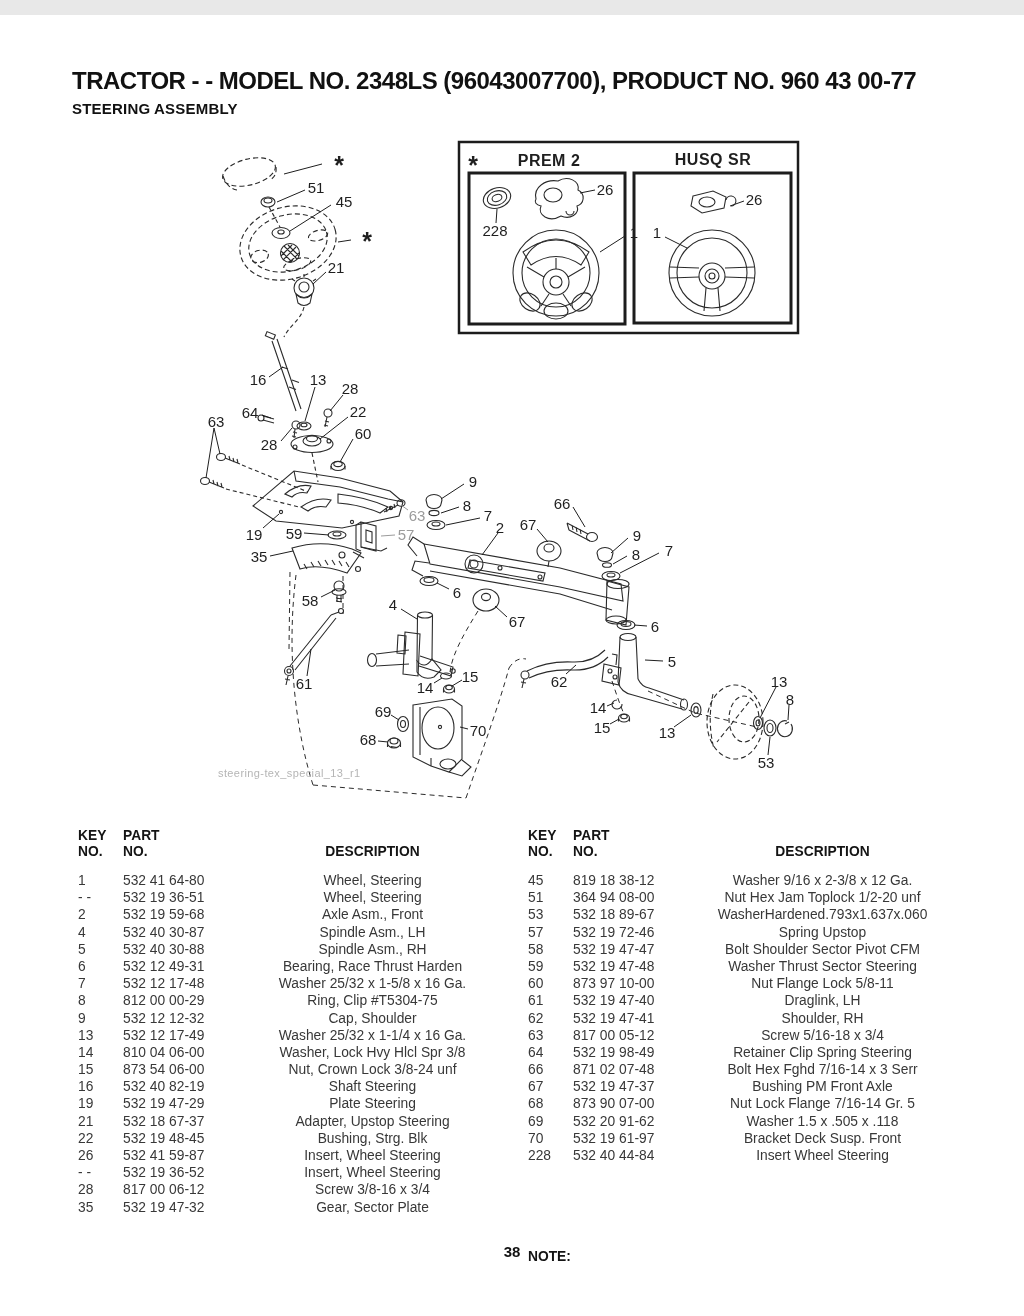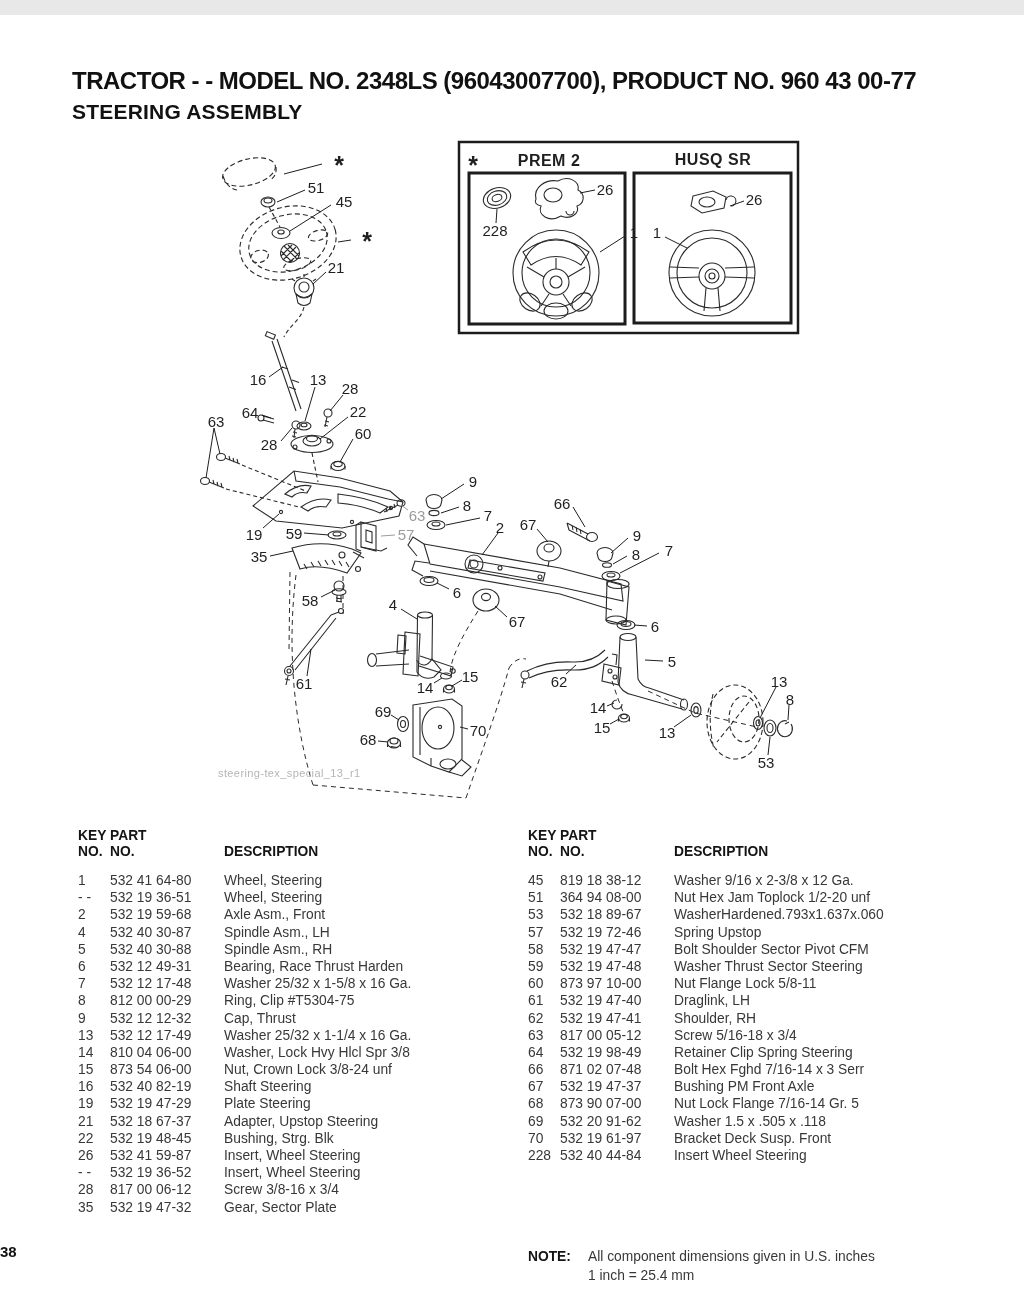--- a/index.html
+++ b/index.html
@@ -1,38 +1,38 @@
 <!DOCTYPE html>
 <html><head>
 <meta charset="utf-8">
 <style>
   html,body{margin:0;padding:0;background:#e8e8e8;}
   .page{position:relative;width:1024px;height:1316px;background:#ffffff;margin:15px auto;
         font-family:"Liberation Sans", sans-serif;overflow:hidden;padding-left:28px;}
   .title-block{position:absolute;left:72px;top:52px;width:880px;}
   .t1{font-size:24px;font-weight:bold;letter-spacing:-0.5px;color:#111;white-space:nowrap;}
-  .t2{font-size:21px;font-weight:bold;letter-spacing:0.2px;color:#111;margin-top:5px;}
+  .t2{font-size:15px;font-weight:bold;letter-spacing:0.2px;color:#111;margin-top:5px;}
   svg.diagram{position:absolute;left:0;top:0;}
   text.co{font-family:"Liberation Sans", sans-serif;font-size:15px;fill:#1f1f1f;dominant-baseline:central;}
   text.co.star{font-size:25px;font-weight:bold;}
   text.co.gray{fill:#9b9b9b;}
   text.co.inset-title{font-size:16px;font-weight:bold;letter-spacing:0.5px;}
   text.watermark{font-family:"Liberation Sans", sans-serif;font-size:11px;fill:#b5b5b5;letter-spacing:0.4px;}
   .ptable{position:absolute;width:430px;color:#383838;font-size:13.8px;}
   .ptable.left{left:78px;top:813px;}
   .ptable.right{left:528px;top:813px;}
   .phrow,.prow{display:flex;height:17.2px;line-height:17.2px;white-space:nowrap;}
   .phrow{font-weight:bold;color:#141414;height:16px;line-height:16px;}
   .phead{margin-bottom:12px;}
-  .key{width:32px;flex:none;}
+  .key{width:45px;flex:none;}
   .part{width:114px;flex:none;}
-  .desc{flex:1;}
+  .desc{flex:1;text-align:center;}
   .note{position:absolute;left:528px;top:1232px;width:440px;display:flex;font-size:13.8px;color:#383838;line-height:19px;}
   .note-label{font-weight:bold;color:#141414;width:60px;flex:none;}
-  .pageno{position:absolute;left:0;top:1228px;width:1024px;text-align:left;
+  .pageno{position:absolute;left:0;top:1228px;width:1024px;text-align:center;
           font-size:15px;font-weight:bold;color:#111;}
 </style>
 </head>
 <body>
 
 <div class="page">
 
   <div class="title-block">
     <div class="t1">TRACTOR -  - MODEL NO. 2348LS (96043007700), PRODUCT NO. 960 43 00-77</div>
     <div class="t2">STEERING ASSEMBLY</div>
@@ -478,21 +478,21 @@
           <span class="desc">Washer  25/32 x 1-5/8 x 16 Ga.</span>
         </div>
         <div class="prow">
           <span class="key">8</span>
           <span class="part">812 00 00-29</span>
           <span class="desc">Ring, Clip #T5304-75</span>
         </div>
         <div class="prow">
           <span class="key">9</span>
           <span class="part">532 12 12-32</span>
-          <span class="desc">Cap, Thrust</span>
+          <span class="desc">Cap, Shoulder</span>
         </div>
         <div class="prow">
           <span class="key">13</span>
           <span class="part">532 12 17-49</span>
           <span class="desc">Washer 25/32 x 1-1/4 x 16 Ga.</span>
         </div>
         <div class="prow">
           <span class="key">14</span>
           <span class="part">810 04 06-00</span>
           <span class="desc">Washer, Lock Hvy Hlcl Spr 3/8</span>
@@ -642,20 +642,16 @@
         <div class="prow">
           <span class="key">228</span>
           <span class="part">532 40 44-84</span>
           <span class="desc">Insert Wheel Steering</span>
         </div>
       </div>
   </div>
 
   <div class="note">
     <span class="note-label">NOTE:</span>
-    <div class="note-text">
-      <div>All component dimensions given in U.S. inches</div>
-      <div>1 inch = 25.4 mm</div>
-    </div>
   </div>
 
   <div class="pageno">38</div>
 </div>
 
 </body></html>

